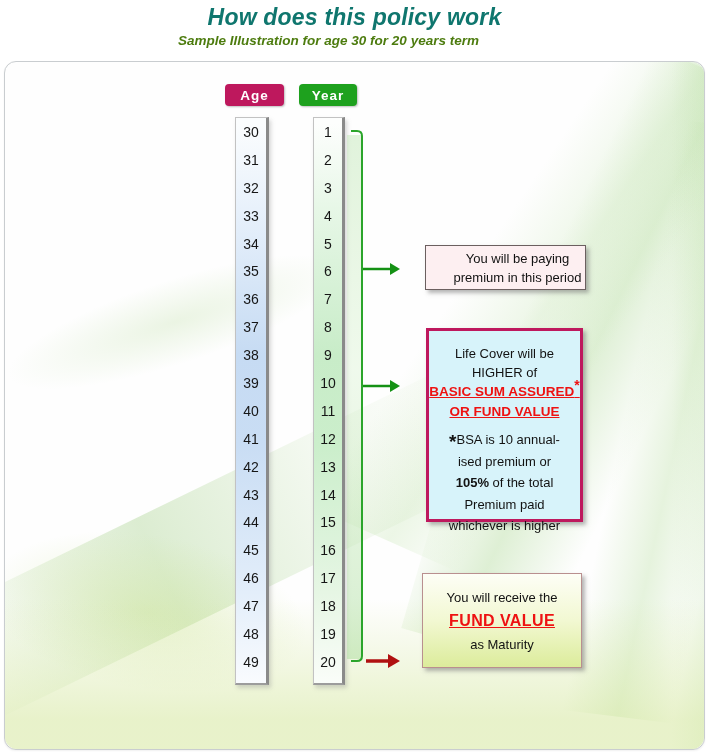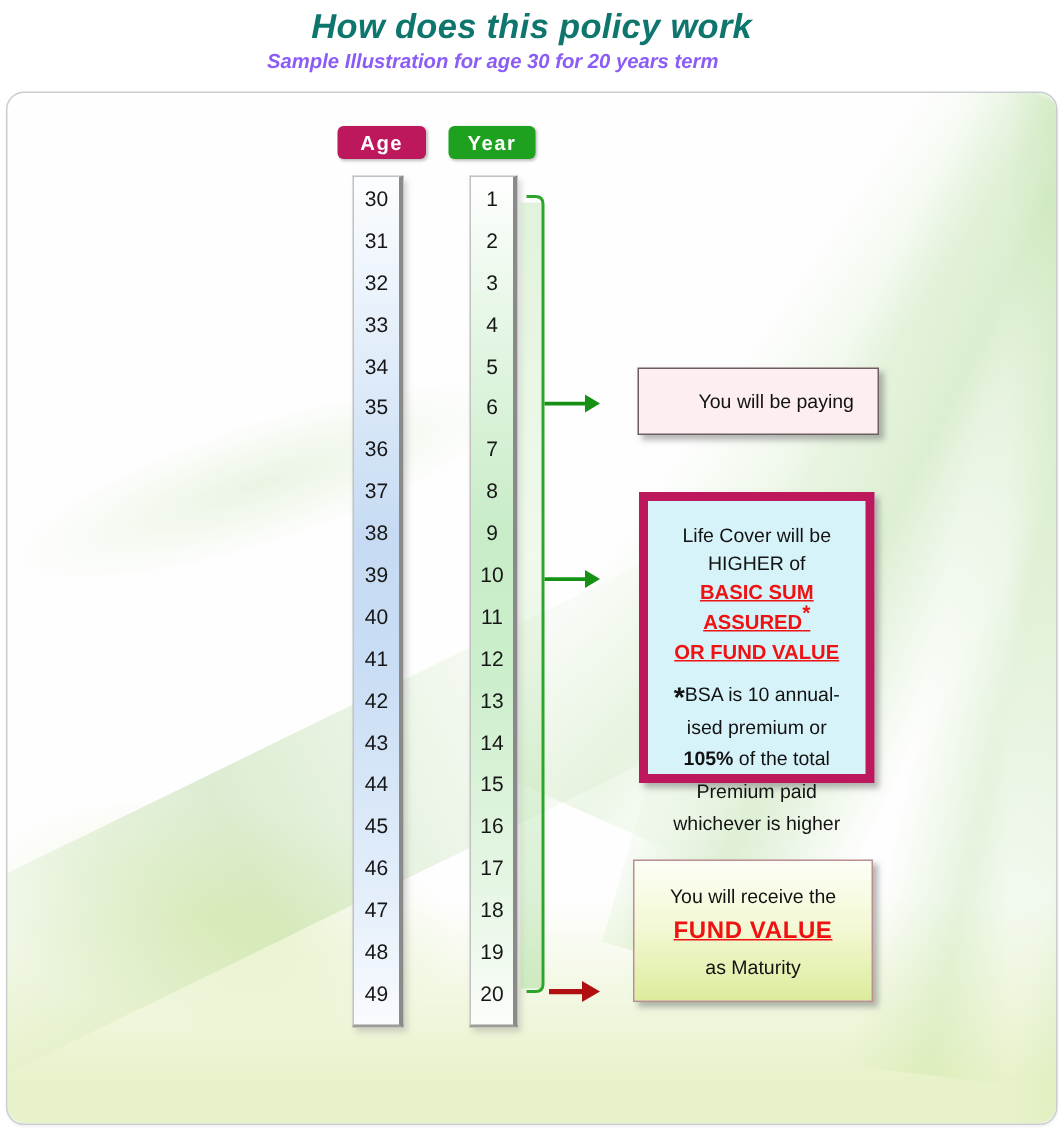--- a/index.html
+++ b/index.html
@@ -5,21 +5,21 @@
   html,body{margin:0;padding:0;background:#ffffff;}
   body{width:709px;height:752px;position:relative;font-family:"Liberation Sans",sans-serif;overflow:hidden;}
 
   
   .page-title{
     position:absolute;left:0;top:4px;width:709px;text-align:center;
     font-size:23px;font-weight:bold;font-style:italic;color:#0f766e;letter-spacing:.2px;
   }
   .page-subtitle{
     position:absolute;left:0;top:33px;width:657px;text-align:center;
-    font-size:13.5px;font-weight:bold;font-style:italic;color:#8b5cf6;
+    font-size:13.5px;font-weight:bold;font-style:italic;color:#4d7c0f;
   }
 
   
   .panel{
     position:absolute;left:4px;top:61px;width:699px;height:687px;
     border:1px solid #c9cdd0;border-radius:12px;background:#fefefe;
     box-shadow:0 1px 2px rgba(0,0,0,.06);
   }
   .decor{position:absolute;inset:0;border-radius:12px;overflow:hidden;pointer-events:none;}
   .decor div{position:absolute;}
@@ -73,21 +73,21 @@
   .box{
     position:absolute;box-sizing:border-box;text-align:center;color:#121212;
     box-shadow:3px 3px 4px rgba(110,110,110,.5);
   }
   .box .red{color:#ee1212;font-weight:bold;text-decoration:underline;}
   .box1{
     left:425px;top:245px;width:161px;height:45px;background:#fdeff1;border:1px solid #6b5f5f;
     font-size:13px;line-height:19px;display:flex;flex-direction:column;justify-content:center;padding-left:24px;
   }
   .box2{
-    left:426px;top:328px;width:157px;height:194px;background:#d7f3fa;border:6px solid #be185d;
+    left:426px;top:328px;width:157px;height:194px;background:#d7f3fa;border:3px solid #be185d;
     font-size:13px;padding-top:13px;
   }
   .box2 .l{line-height:19px;}
   .box2 .lr{line-height:20px;font-size:13.5px;}
   .box2 sup{font-size:14px;line-height:0;vertical-align:6px;}
   .box2 .fn{margin-top:7px;line-height:21.5px;}
   .fnstar{font-size:19px;font-weight:bold;position:relative;top:4px;line-height:0;}
   .b{font-weight:bold;}
   .box3{
     left:422px;top:573px;width:160px;height:95px;border:1px solid #b98f8f;
@@ -190,20 +190,21 @@
   </g>
 
   <g>
     <line x1="366" y1="661" x2="389" y2="661" stroke="#b01010" stroke-width="3.5"></line>
     <polygon points="388,654 400,661 388,668" fill="#b01010"></polygon>
   </g>
 </svg>
 
 <div class="box box1">
   <div>You will be paying</div>
+  <div>premium in this period</div>
 </div>
 
 <div class="box box2">
   <div class="l">Life Cover will be</div>
   <div class="l">HIGHER of</div>
   <div class="lr red"><span>BASIC SUM ASSURED</span><sup>*</sup></div>
   <div class="lr red">OR FUND VALUE</div>
   <div class="fn">
     <div><span class="fnstar">*</span><span>BSA is 10 annual-</span></div>
     <div>ised premium or</div>

